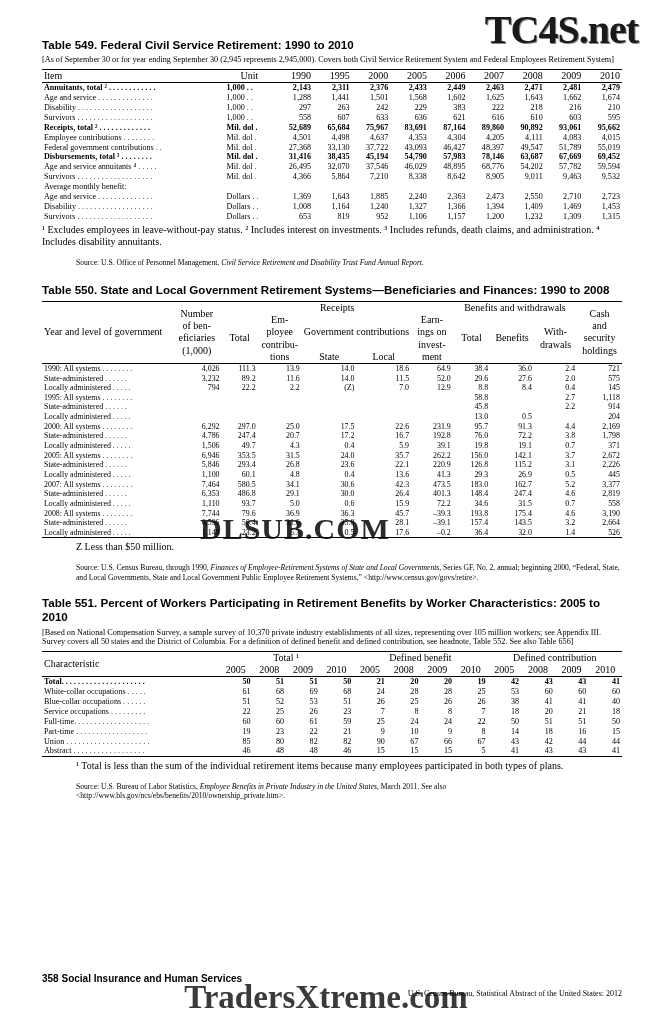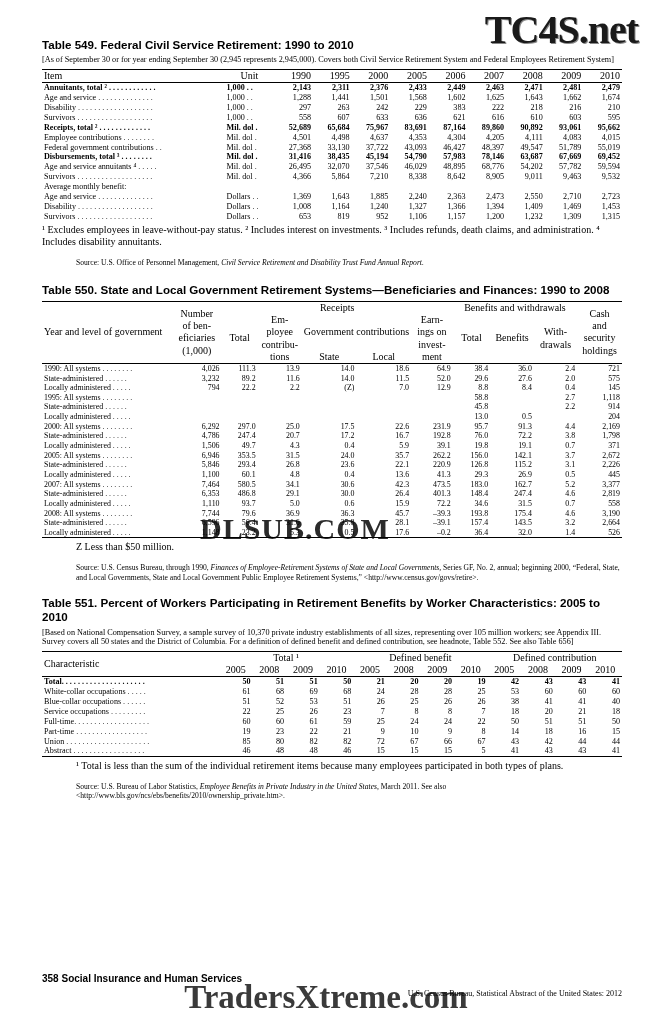--- a/index.html
+++ b/index.html
@@ -690,21 +690,21 @@
               <td class="num">18</td>
               <td class="num">16</td>
               <td class="num">15</td>
             </tr>
             <tr>
               <td class="stub">Union . . . . . . . . . . . . . . . . . . . . .</td>
               <td class="num vl">85</td>
               <td class="num">80</td>
               <td class="num">82</td>
               <td class="num">82</td>
-              <td class="num vl">72</td>
+              <td class="num vl">90</td>
               <td class="num">67</td>
               <td class="num">66</td>
               <td class="num">67</td>
               <td class="num vl">43</td>
               <td class="num">42</td>
               <td class="num">44</td>
               <td class="num">44</td>
             </tr>
             <tr class="rule-bot">
               <td class="stub">Abstract . . . . . . . . . . . . . . . . . .</td>

